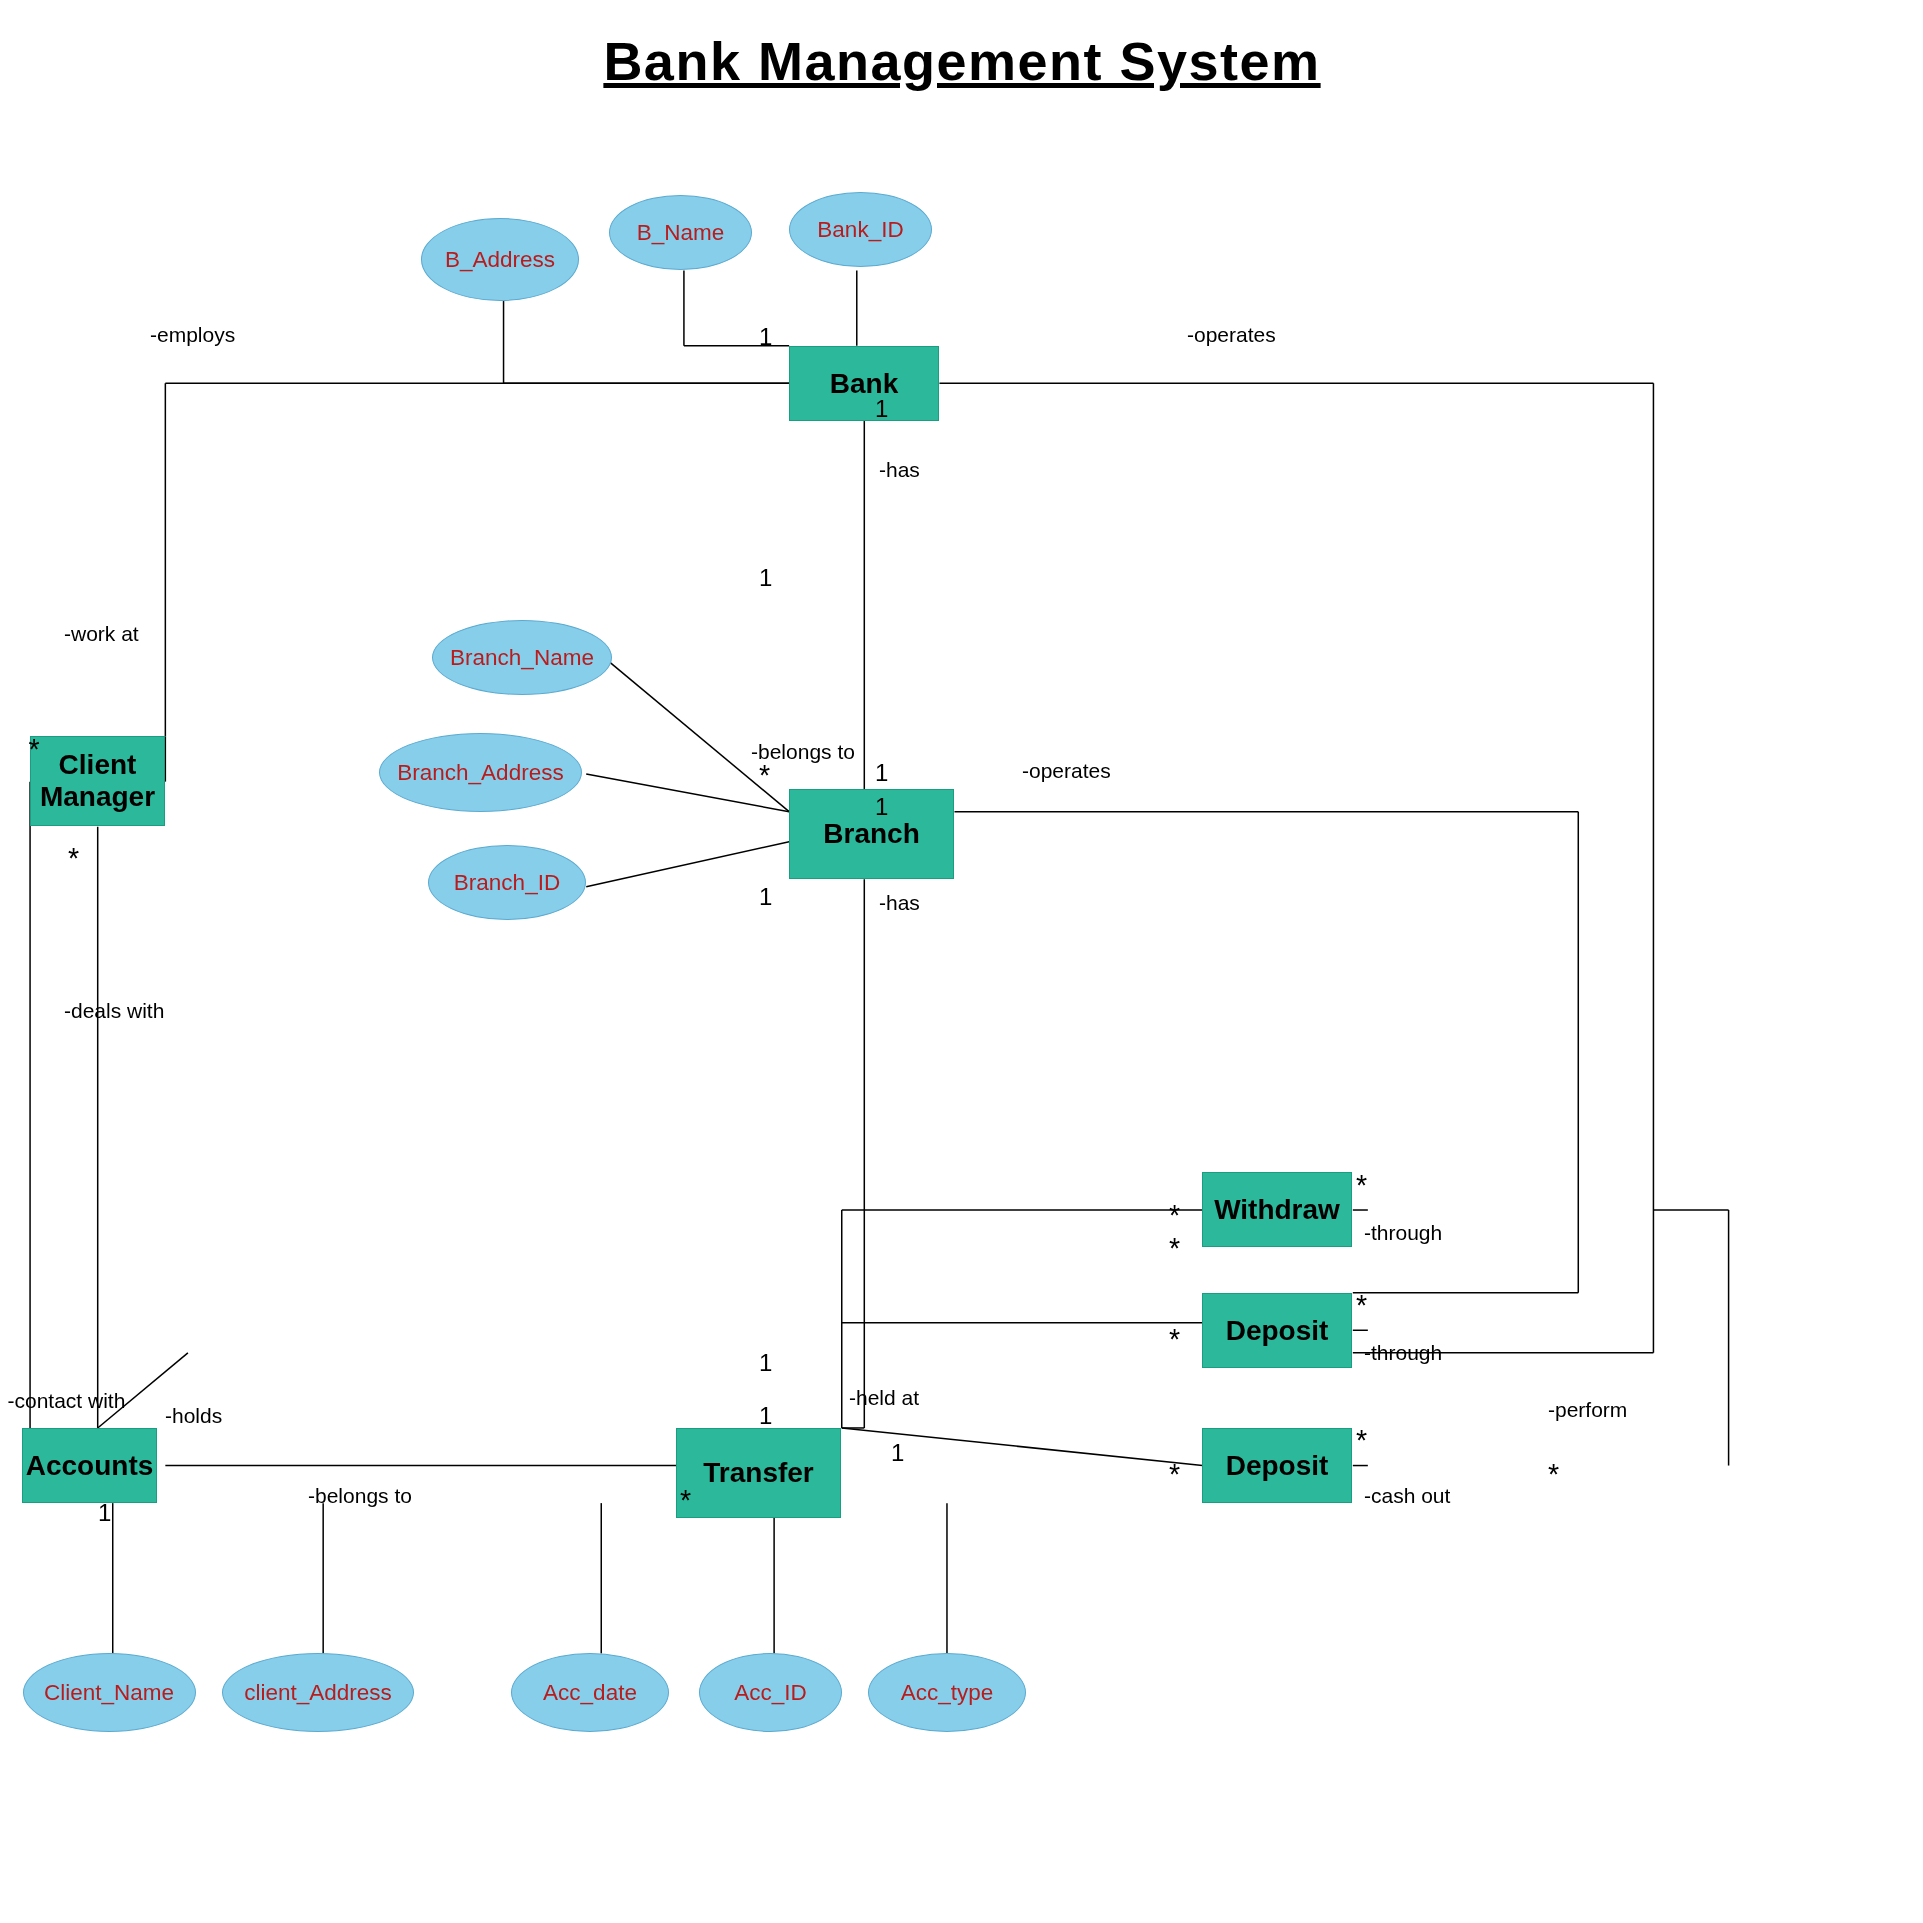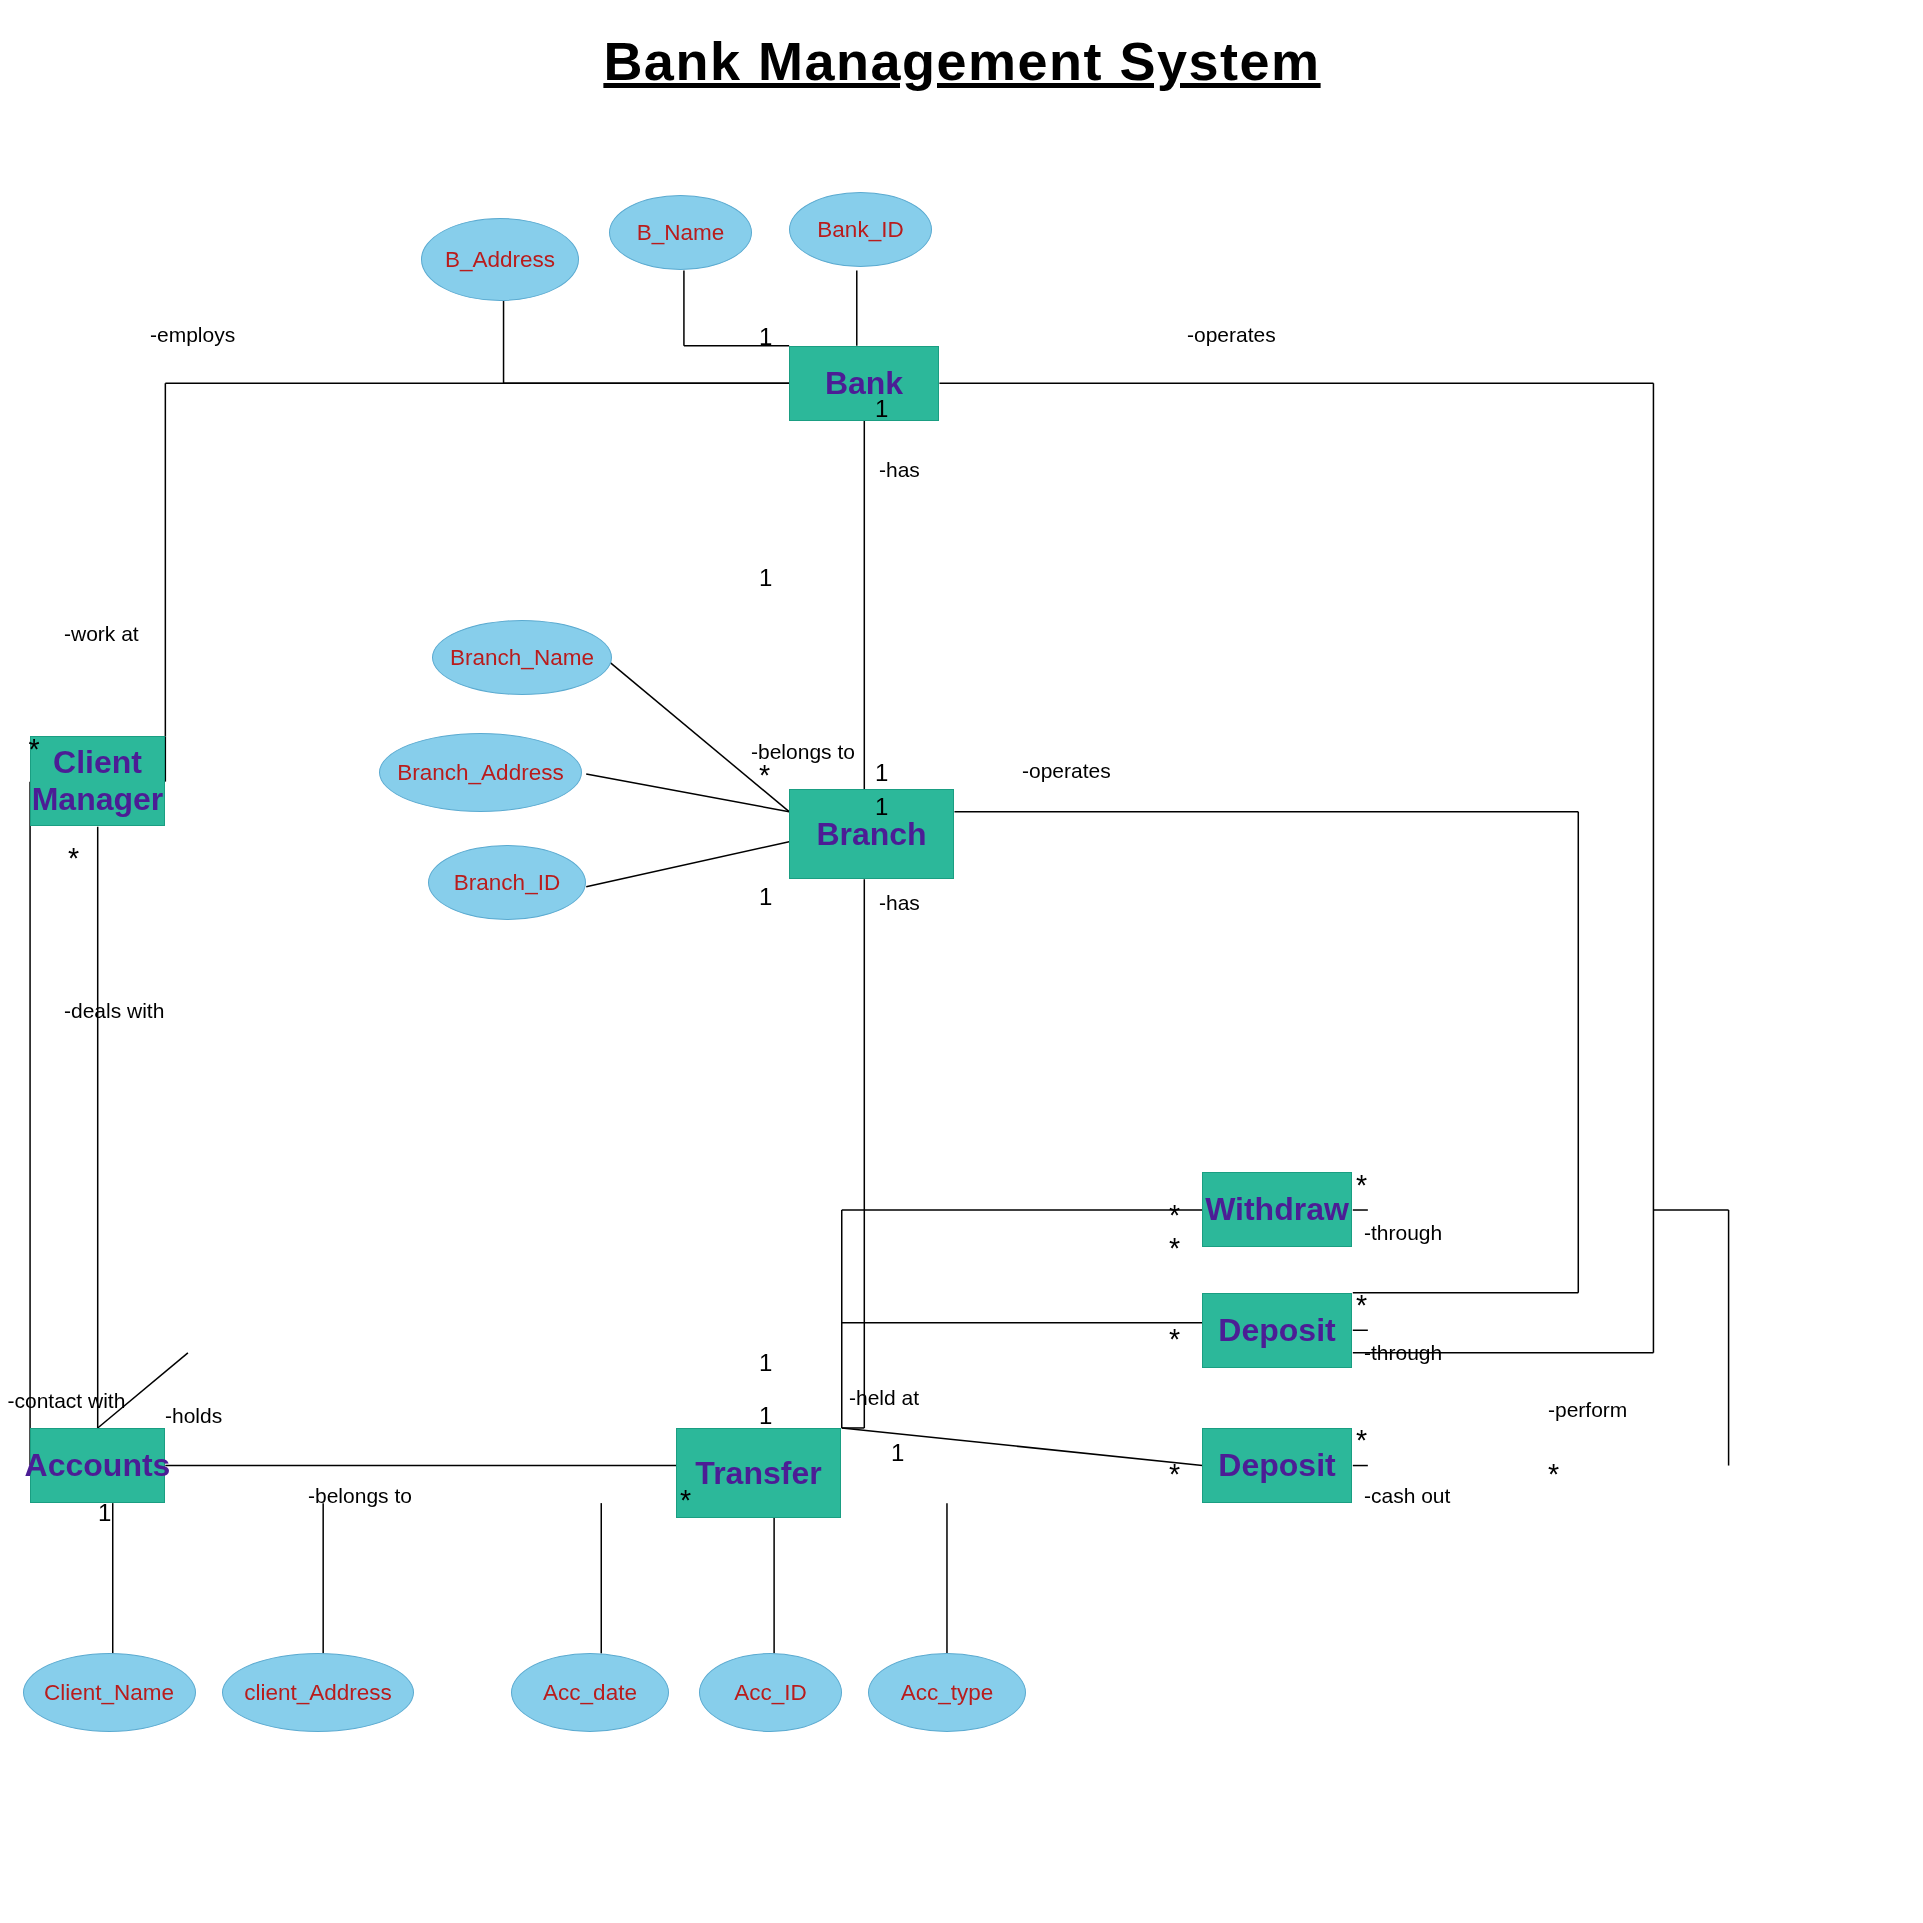--- a/index.html
+++ b/index.html
@@ -22,22 +22,22 @@
     .diagram {
       position: absolute;
       top: 0;
       left: 0;
       width: 1924px;
       height: 1924px;
     }
     .entity {
       position: absolute;
       background: #2cb89a;
-      color: #4c1d95;
-      font-size: 32px;
+      color: #000000;
+      font-size: 28px;
       font-weight: bold;
       display: flex;
       align-items: center;
       justify-content: center;
       text-align: center;
       border: 1.5px solid #1a9e82;
     }
     .attribute {
       position: absolute;
       background: #87ceeb;
@@ -147,21 +147,21 @@
 
   <div class="entity" style="left:789px; top:789px; width:165px; height:90px;">
     <span>Branch</span>
   </div>
 
   <div class="entity" style="left:30px; top:736px; width:135px; height:90px;">
     <span style="white-space:pre-line;">Client
 Manager</span>
   </div>
 
-  <div class="entity" style="left:30px; top:1428px; width:135px; height:75px;">
+  <div class="entity" style="left:22px; top:1428px; width:135px; height:75px;">
     <span>Accounts</span>
   </div>
 
   <div class="entity" style="left:676px; top:1428px; width:165px; height:90px;">
     <span>Transfer</span>
   </div>
 
   <div class="entity" style="left:1202px; top:1172px; width:150px; height:75px;">
     <span>Withdraw</span>
   </div>

